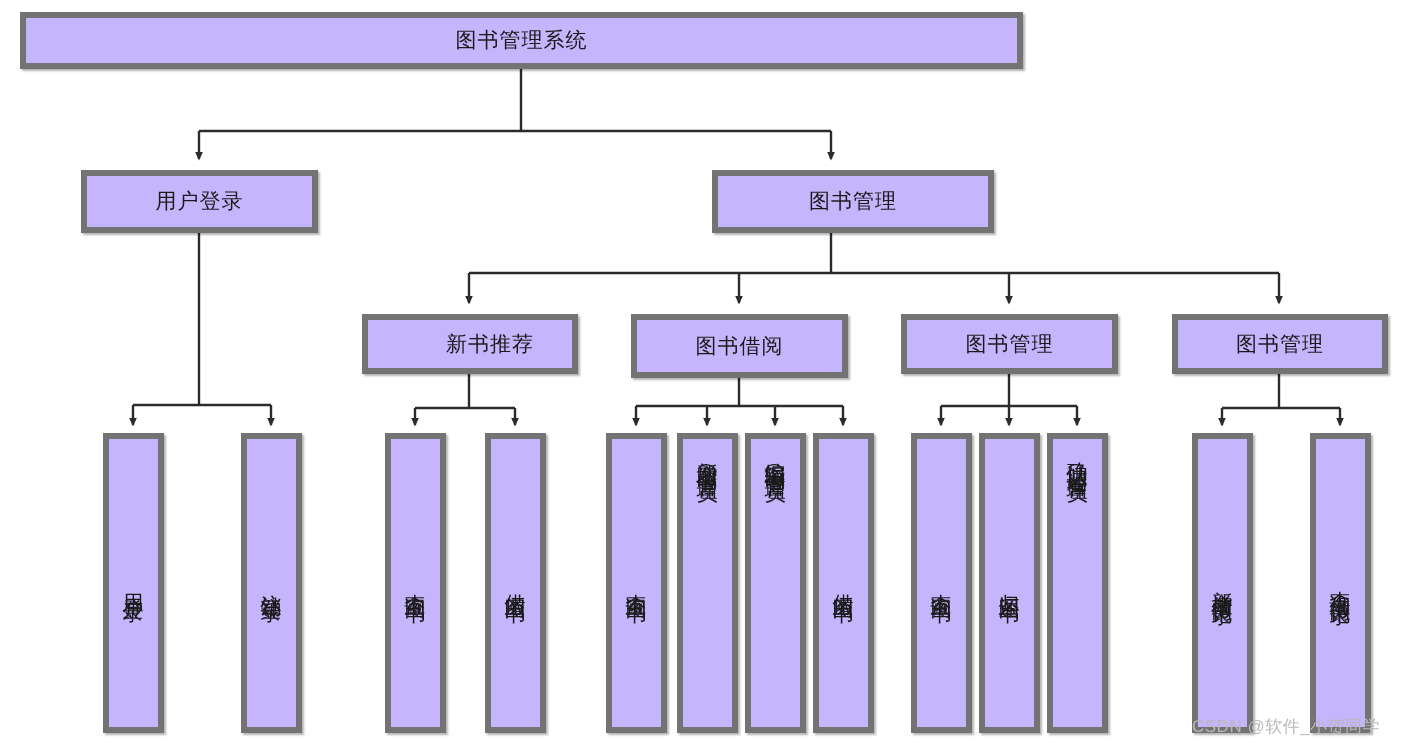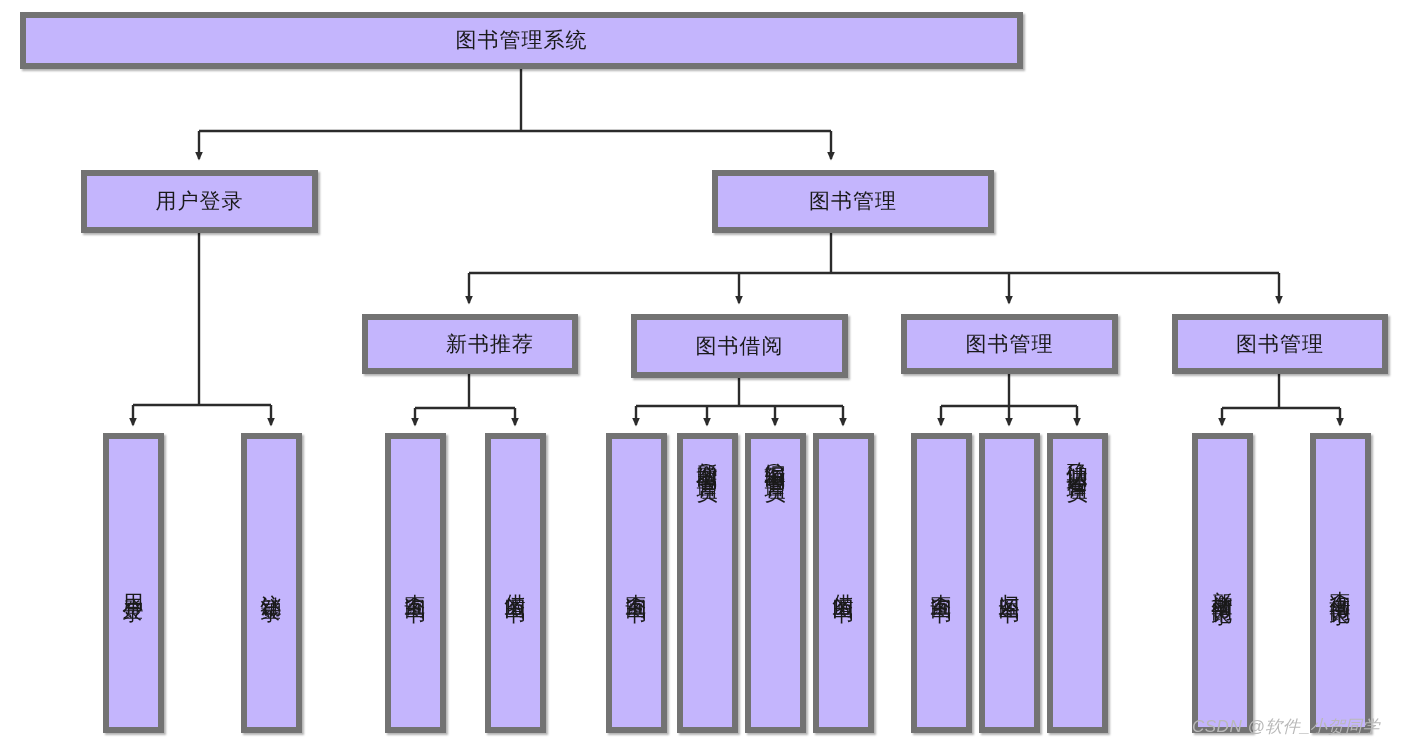--- a/index.html
+++ b/index.html
@@ -185,15 +185,15 @@
     <span class="label">确认归还（管理员）</span>
   </div>
 
   <div class="node leaf center-v" style="left:1192px; top:433px; width:61px; height:300px;">
     <span class="label">新增借阅记录</span>
   </div>
   <div class="node leaf center-v" style="left:1310px; top:433px; width:61px; height:300px;">
     <span class="label">查询借阅记录</span>
   </div>
 
-  <div class="watermark" style="left:1192px; top:715px;font-style:italic;">CSDN @软件_小贺同学</div>
+  <div class="watermark" style="left:1192px; top:715px;">CSDN @软件_小贺同学</div>
 
 </div>
 
 </body></html>

